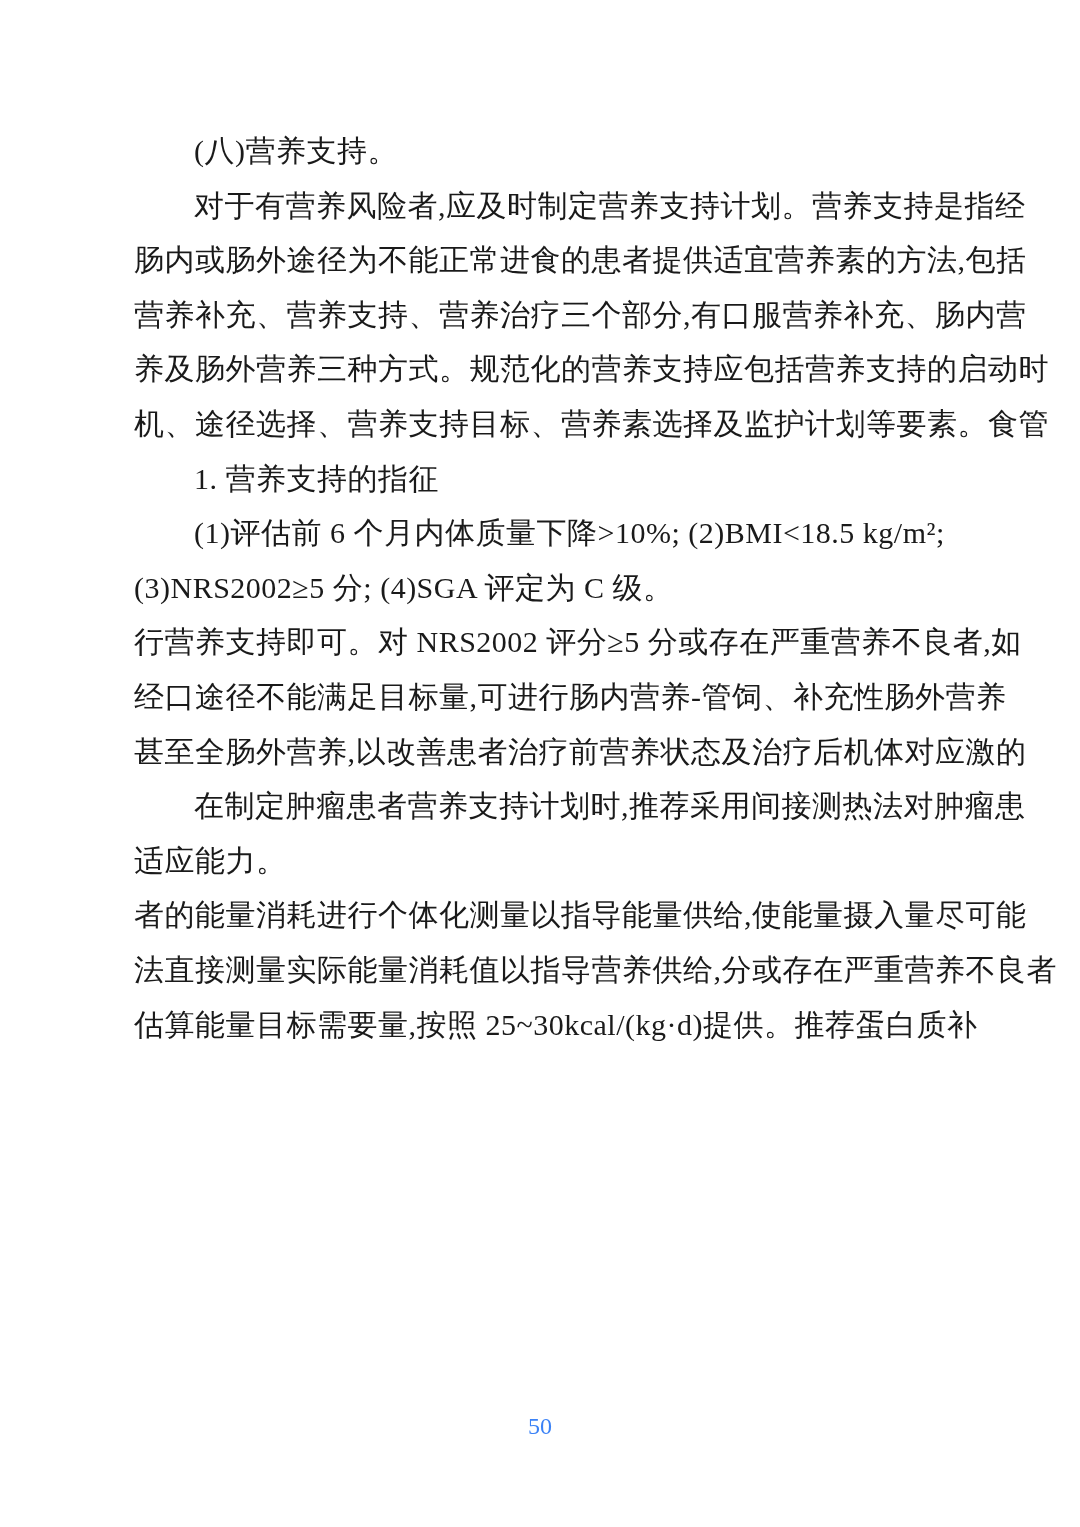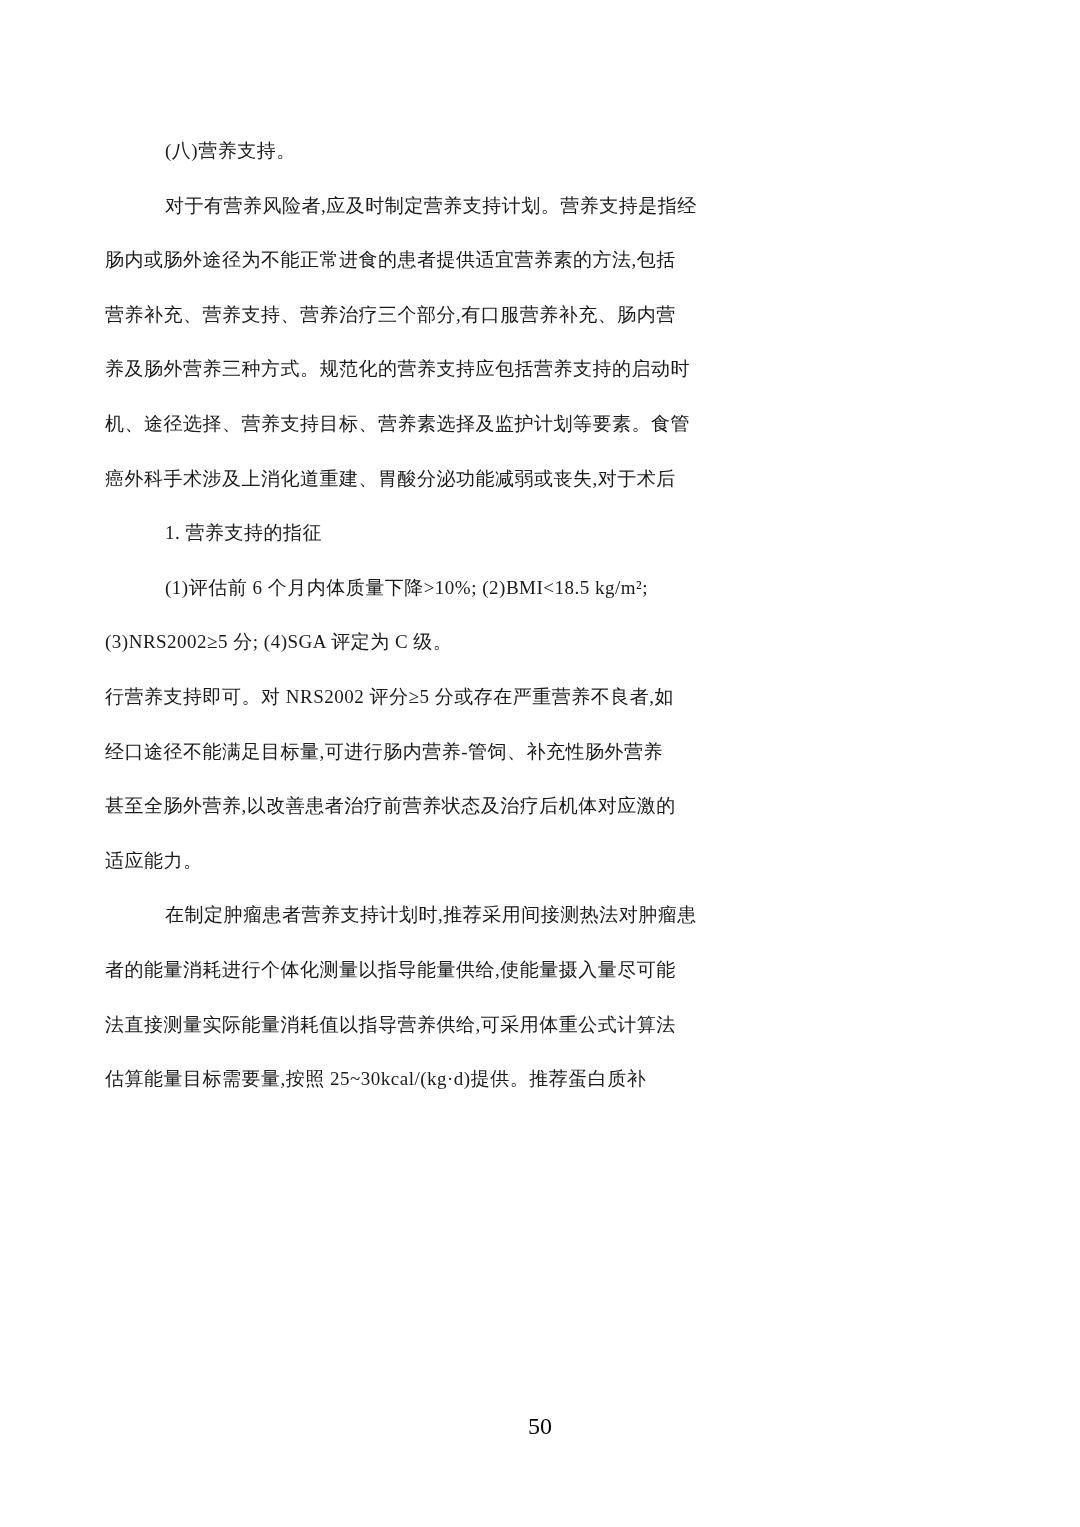--- a/index.html
+++ b/index.html
@@ -16,59 +16,59 @@
     font-family: "Liberation Serif", "DejaVu Serif", serif;
     color: #1a1a1a;
   }
   .doc {
     position: absolute;
     top: 124px;
     left: 105px;
     width: 880px;
   }
   .line {
-    font-size: 19px;
+    font-size: 30px;
     line-height: 54.6px;
     height: 54.6px;
     white-space: pre;
     letter-spacing: 0.5px;
+    margin-left: 29px;
   }
   .indent {
     padding-left: 60px;
   }
   .pageno {
     position: absolute;
     top: 1408px;
     left: 0;
     width: 1080px;
     height: 36px;
     line-height: 36px;
     text-align: center;
     font-size: 24px;
-    color: #000000;
+    color: #3b82f6;
   }
 </style>
 </head>
 <body>
 
 <div class="sheet">
   <div class="doc">
     <div class="line indent">(八)营养支持。</div>
     <div class="line indent">对于有营养风险者,应及时制定营养支持计划。营养支持是指经</div>
     <div class="line">肠内或肠外途径为不能正常进食的患者提供适宜营养素的方法,包括</div>
     <div class="line">营养补充、营养支持、营养治疗三个部分,有口服营养补充、肠内营</div>
     <div class="line">养及肠外营养三种方式。规范化的营养支持应包括营养支持的启动时</div>
     <div class="line">机、途径选择、营养支持目标、营养素选择及监护计划等要素。食管</div>
-    <div class="line">癌外科手术涉及上消化道重建、胃酸分泌功能减弱或丧失,对于术后</div>
     <div class="line indent">1. 营养支持的指征</div>
     <div class="line indent">(1)评估前 6 个月内体质量下降&gt;10%; (2)BMI&lt;18.5 kg/m²;</div>
     <div class="line">(3)NRS2002≥5 分; (4)SGA 评定为 C 级。</div>
     <div class="line">行营养支持即可。对 NRS2002 评分≥5 分或存在严重营养不良者,如</div>
     <div class="line">经口途径不能满足目标量,可进行肠内营养-管饲、补充性肠外营养</div>
     <div class="line">甚至全肠外营养,以改善患者治疗前营养状态及治疗后机体对应激的</div>
+    <div class="line indent">在制定肿瘤患者营养支持计划时,推荐采用间接测热法对肿瘤患</div>
     <div class="line">适应能力。</div>
-    <div class="line indent">在制定肿瘤患者营养支持计划时,推荐采用间接测热法对肿瘤患</div>
     <div class="line">者的能量消耗进行个体化测量以指导能量供给,使能量摄入量尽可能</div>
-    <div class="line">法直接测量实际能量消耗值以指导营养供给,可采用体重公式计算法</div>
+    <div class="line">法直接测量实际能量消耗值以指导营养供给,分或存在严重营养不良者</div>
     <div class="line">估算能量目标需要量,按照 25~30kcal/(kg·d)提供。推荐蛋白质补</div>
   </div>
   <div class="pageno">50</div>
 </div>
 
 </body></html>

